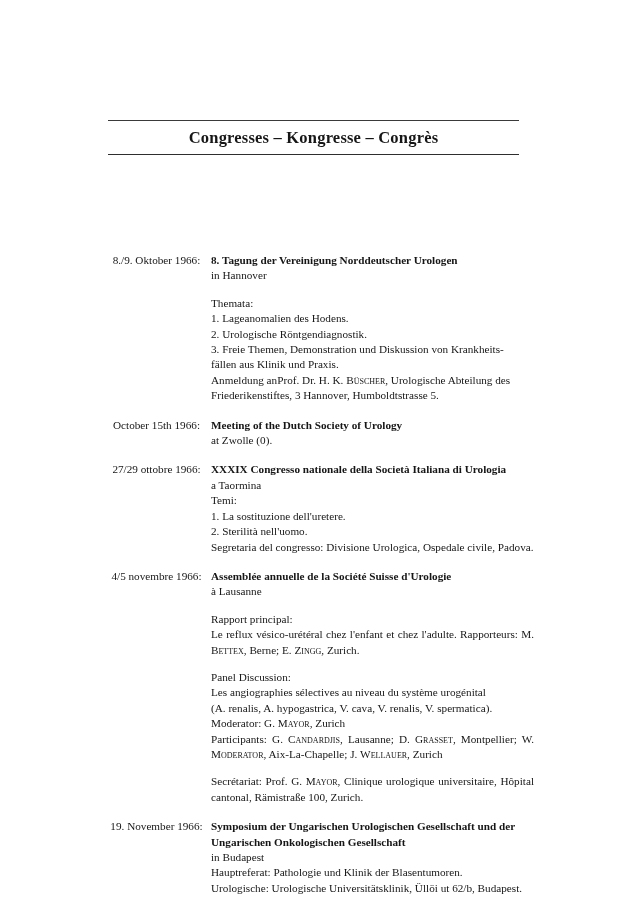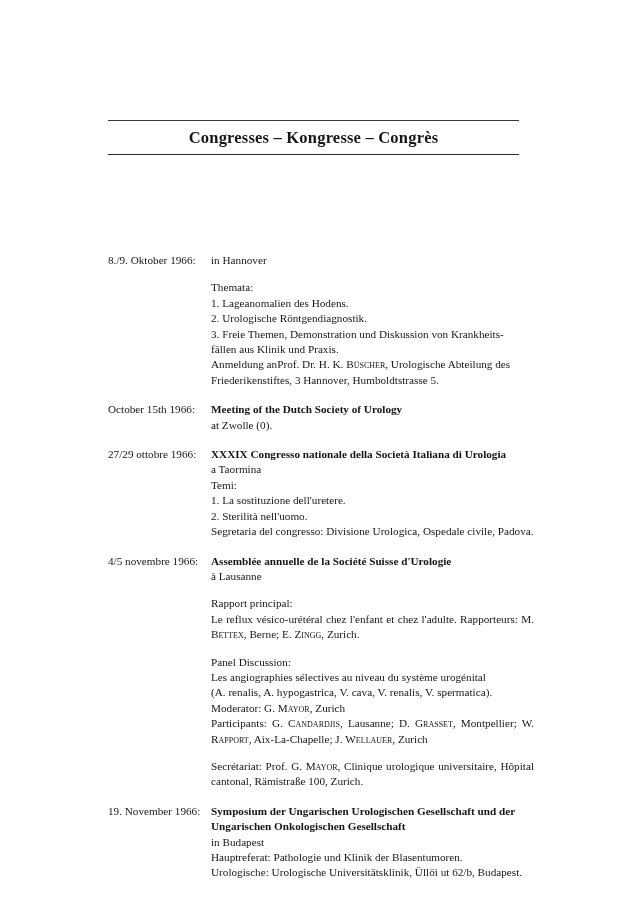--- a/index.html
+++ b/index.html
@@ -55,21 +55,21 @@
     width: 426px;
   }
   .entry {
     display: flex;
     align-items: flex-start;
     margin-bottom: 14px;
   }
   .entry-date {
     width: 97px;
     flex: 0 0 97px;
-    text-align: left;
+    text-align: center;
     font-size: 11.2px;
     line-height: 15.4px;
     padding-right: 6px;
     white-space: nowrap;
   }
   .entry-body {
     flex: 1 1 auto;
     font-size: 11.2px;
     line-height: 15.4px;
   }
@@ -102,20 +102,21 @@
     <div class="rule"></div>
     <div class="header-title">Congresses – Kongresse – Congrès</div>
     <div class="rule bottom"></div>
   </div>
 
   <div class="entries">
 
     <div class="entry">
       <div class="entry-date">8./9. Oktober 1966:</div>
       <div class="entry-body">
+        <span class="ln bold">8. Tagung der Vereinigung Norddeutscher Urologen</span>
         <span class="ln">in Hannover</span>
         <span class="ln gap">Themata:</span>
         <span class="ln">1. Lageanomalien des Hodens.</span>
         <span class="ln">2. Urologische Röntgendiagnostik.</span>
         <span class="ln">3. Freie Themen, Demonstration und Diskussion von Krankheits-</span>
         <span class="ln last">fällen aus Klinik und Praxis.</span>
         <span class="ln last"><span class="it">Anmeldung an</span><span>Prof. Dr. H. K. </span><span class="sc">Büscher</span><span>, Urologische Abteilung des Friederikenstiftes, 3 Hannover, Humboldtstrasse 5.</span></span>
       </div>
     </div>
 
@@ -145,21 +146,21 @@
         <span class="ln bold last">Assemblée annuelle de la Société Suisse d'Urologie</span>
         <span class="ln last">à Lausanne</span>
 
         <span class="ln last gap it">Rapport principal:</span>
         <span class="ln"><span>Le reflux vésico-urétéral chez l'enfant et chez l'adulte. Rapporteurs: M. </span><span class="sc">Bettex</span><span>, Berne; E. </span><span class="sc">Zingg</span><span>, Zurich.</span></span>
 
         <span class="ln last gap it">Panel Discussion:</span>
         <span class="ln">Les angiographies sélectives au niveau du système urogénital</span>
         <span class="ln last">(A. renalis, A. hypogastrica, V. cava, V. renalis, V. spermatica).</span>
         <span class="ln last"><span>Moderator: G. </span><span class="sc">Mayor</span><span>, Zurich</span></span>
-        <span class="ln"><span>Participants: G. </span><span class="sc">Candardjis</span><span>, Lausanne; D. </span><span class="sc">Grasset</span><span>, Montpellier; W. </span><span class="sc">Rapport</span><span>, Aix-La-Chapelle; J. </span><span class="sc">Wellauer</span><span>, Zurich</span></span>
+        <span class="ln"><span>Participants: G. </span><span class="sc">Candardjis</span><span>, Lausanne; D. </span><span class="sc">Grasset</span><span>, Montpellier; W. </span><span class="sc">Moderator</span><span>, Aix-La-Chapelle; J. </span><span class="sc">Wellauer</span><span>, Zurich</span></span>
 
         <span class="ln gap"><span>Secrétariat: Prof. G. </span><span class="sc">Mayor</span><span>, Clinique urologique universitaire, Hôpital cantonal, Rämistraße 100, Zurich.</span></span>
       </div>
     </div>
 
     <div class="entry">
       <div class="entry-date">19. November 1966:</div>
       <div class="entry-body">
         <span class="ln bold">Symposium der Ungarischen Urologischen Gesellschaft und der</span>
         <span class="ln bold last">Ungarischen Onkologischen Gesellschaft</span>

